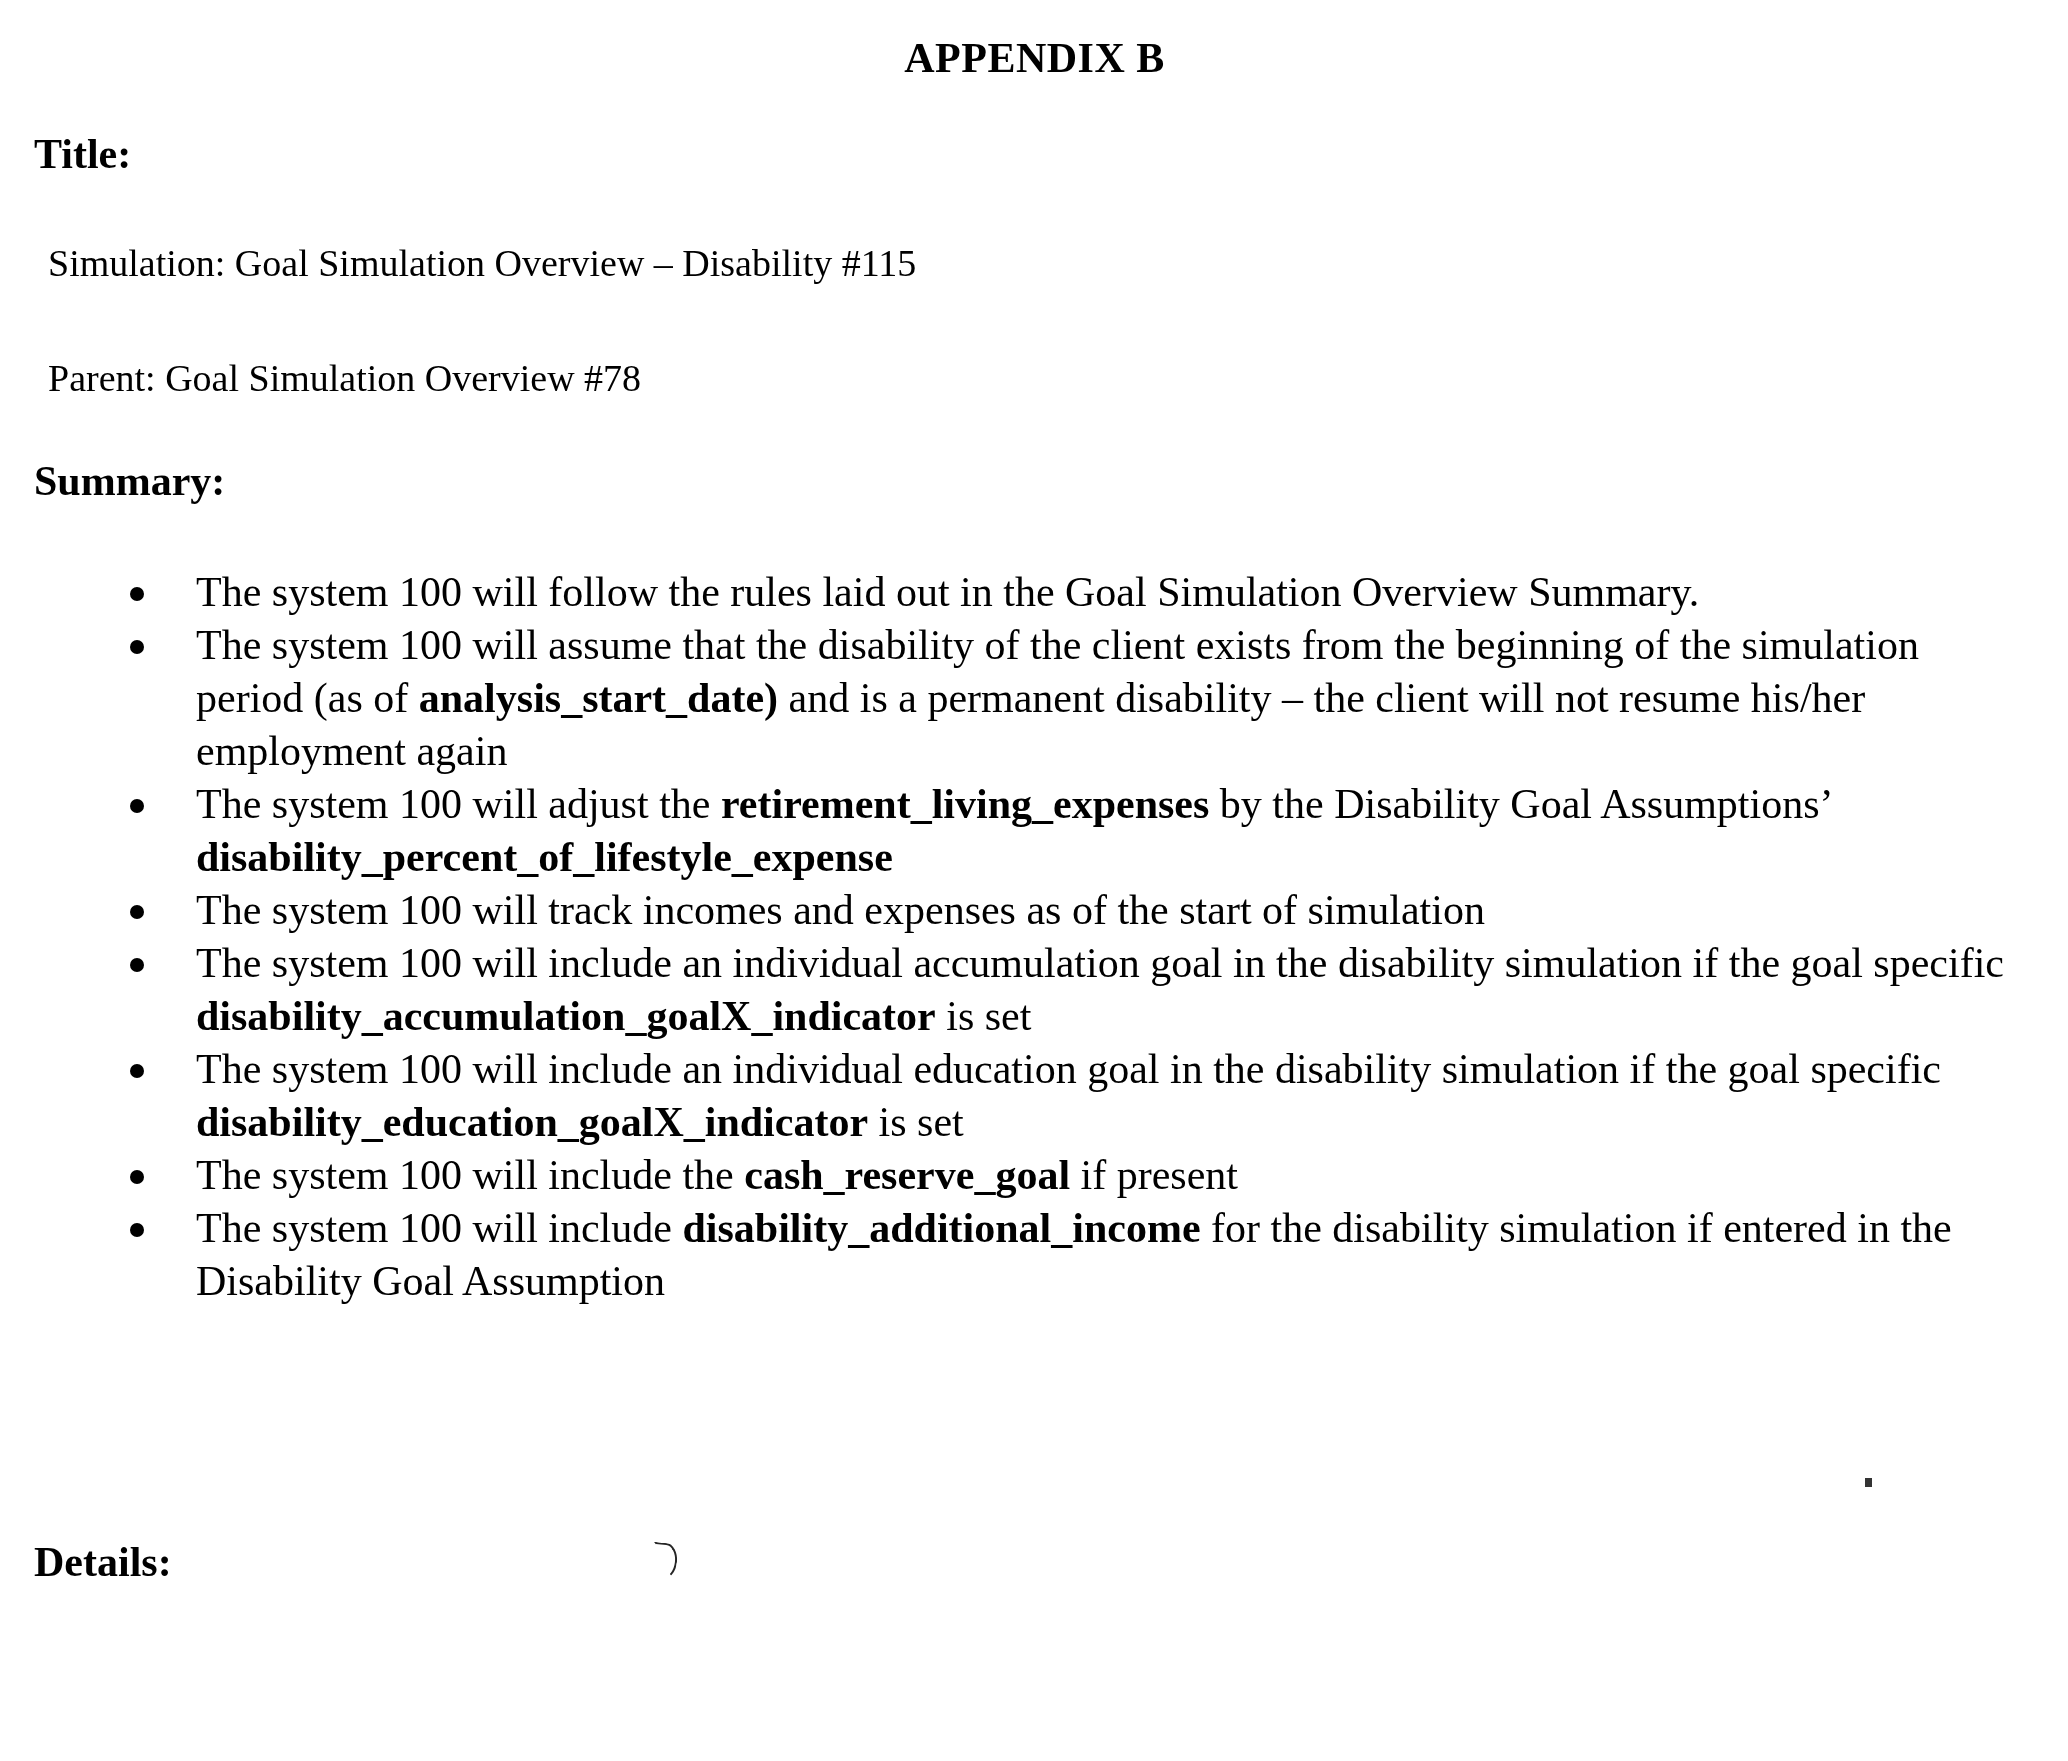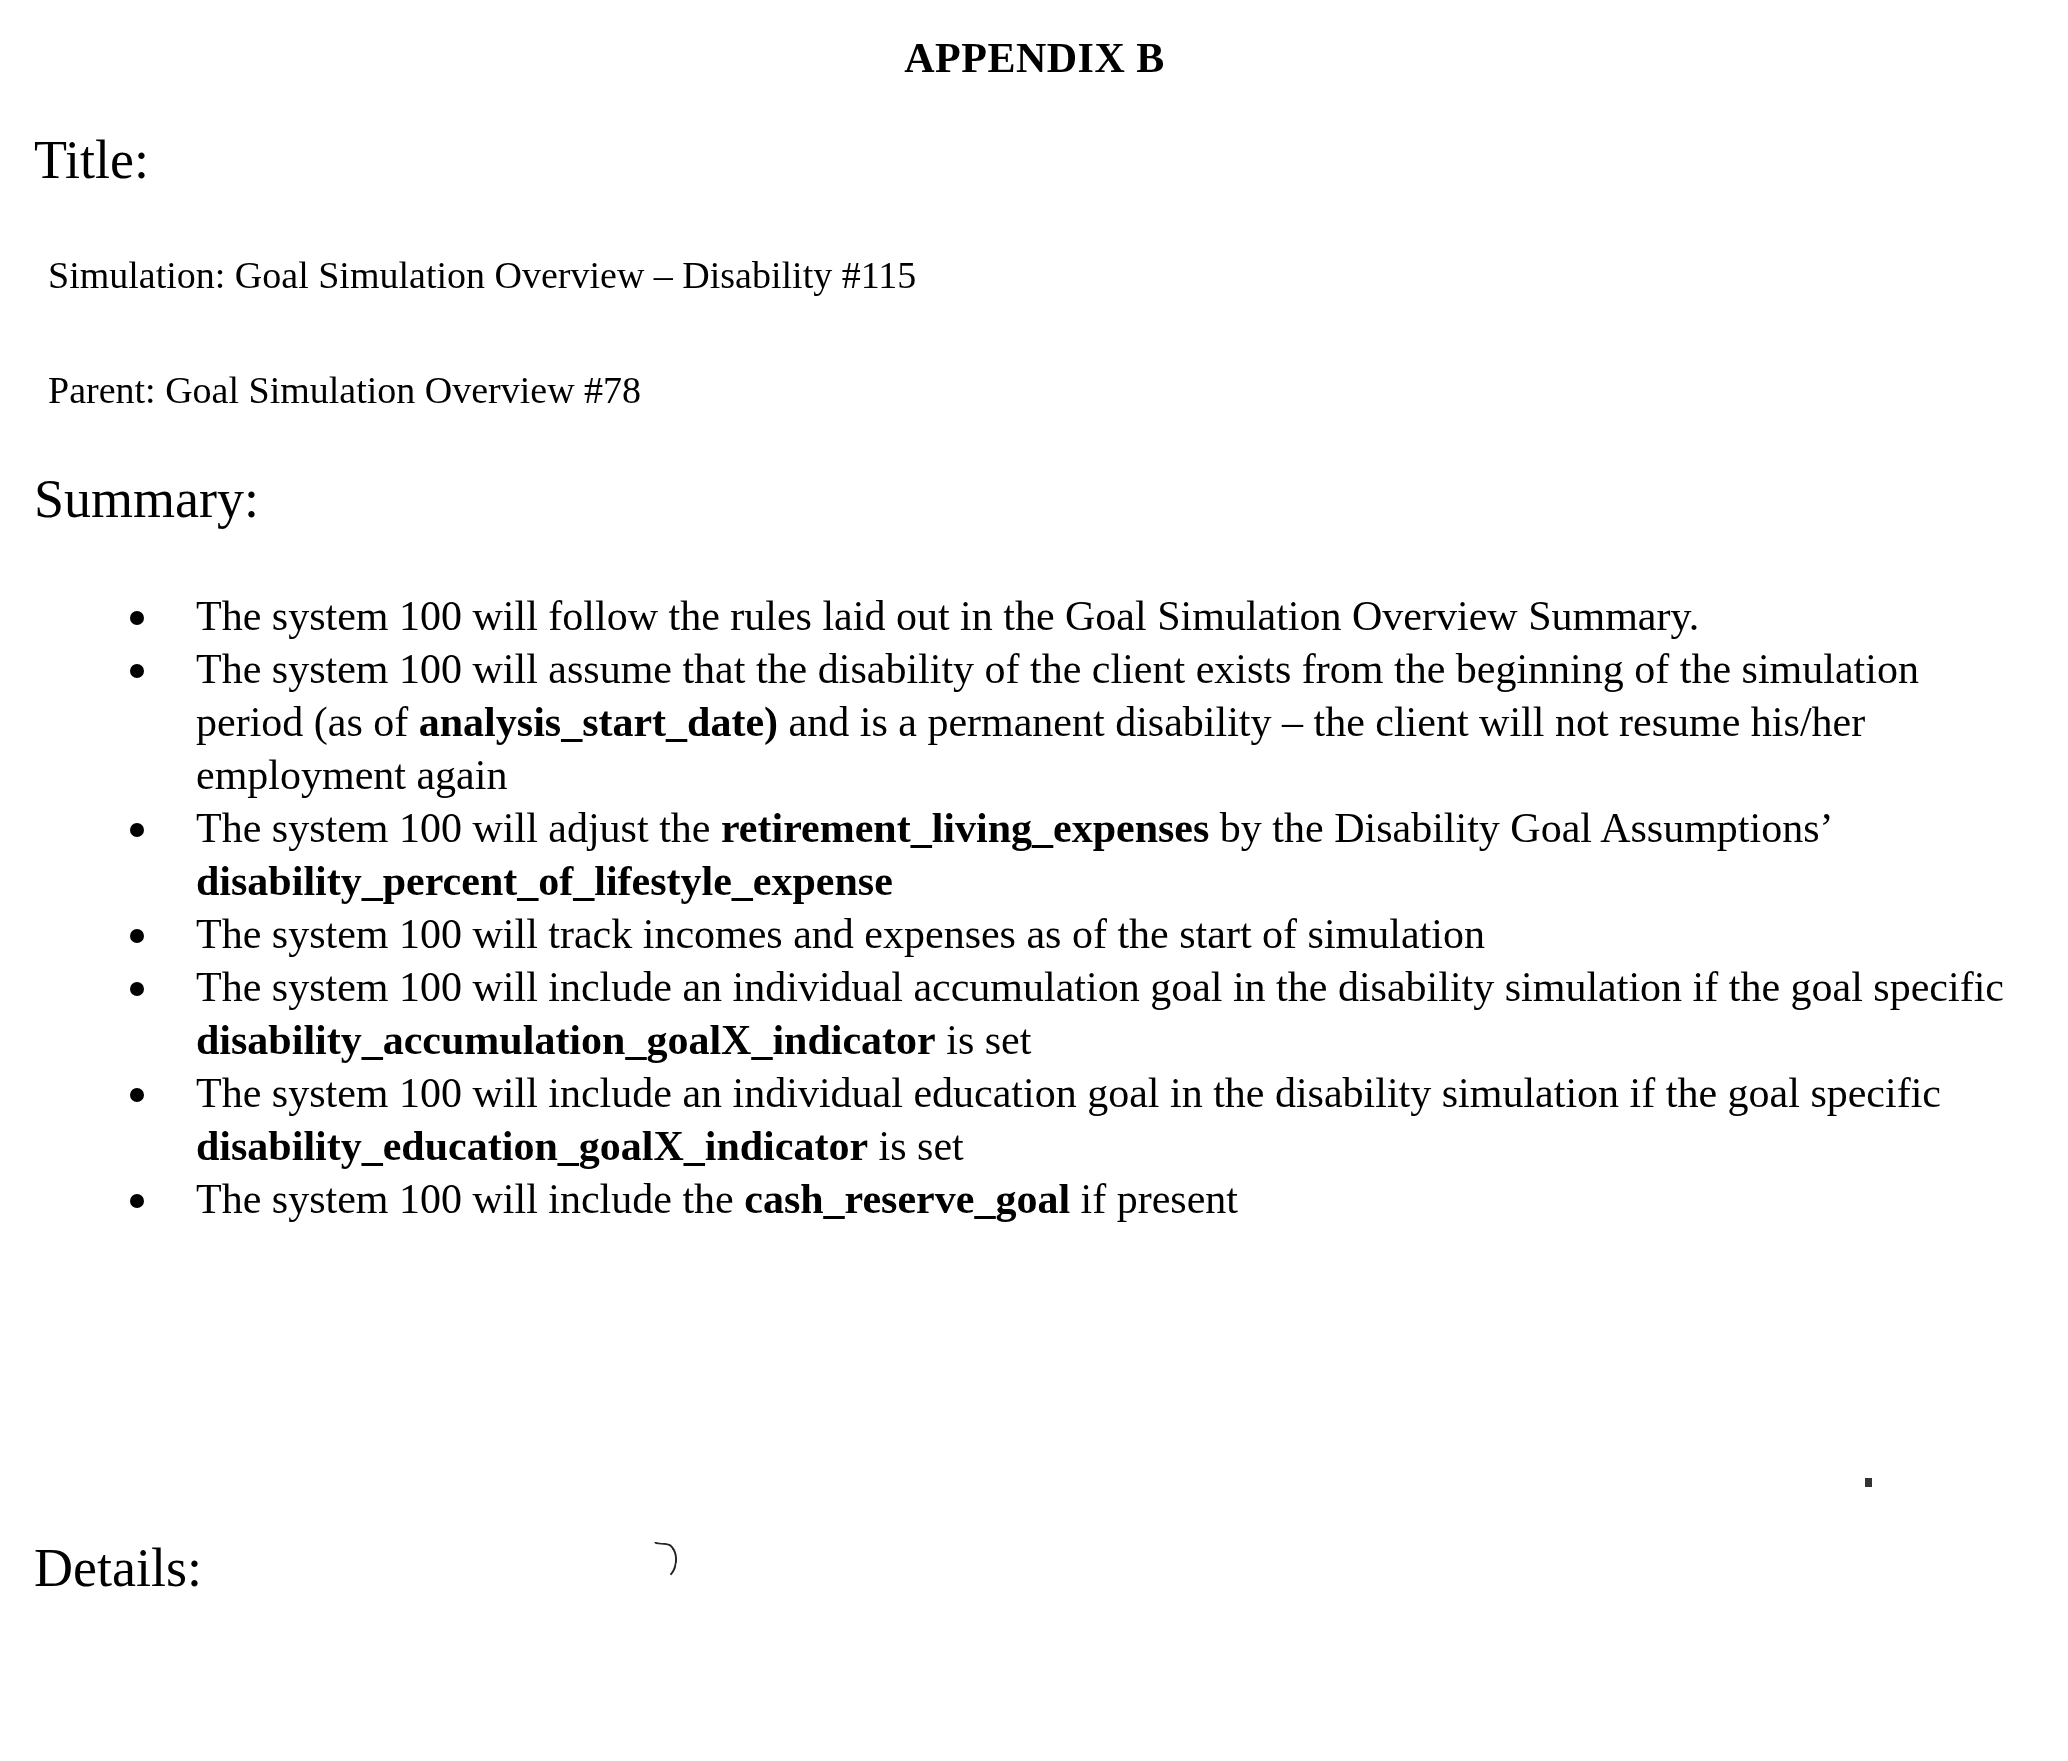--- a/index.html
+++ b/index.html
@@ -31,22 +31,22 @@
 
   
   .doc-body {
     position: absolute;
     top: 133px;
     left: 34px;
     width: 2007px;
   }
 
   .heading {
-    font-size: 54px;
-    font-weight: normal;
+    font-size: 42px;
+    font-weight: bold;
     line-height: 1.0;
     margin: 0 0 0 0;
   }
 
   .para {
     font-size: 38px;
     line-height: 1.0;
     margin: 14px;
   }
 
@@ -140,20 +140,21 @@
     <div class="gap-md"></div>
 
     <ul class="summary-list" id="summary-list">
         <li><span class="bullet-dot"></span><span>The system 100 will follow the rules laid out in the Goal Simulation Overview Summary.</span></li>
         <li><span class="bullet-dot"></span><span>The system 100 will assume that the disability of the client exists from the beginning of the simulation period (as of </span><span class="code">analysis_start_date)</span><span>  and is a permanent disability – the client will not resume his/her employment again</span></li>
         <li><span class="bullet-dot"></span><span>The system 100 will adjust the </span><span class="code">retirement_living_expenses</span><span> by the Disability Goal Assumptions’ </span><span class="code">disability_percent_of_lifestyle_expense</span></li>
         <li><span class="bullet-dot"></span><span>The system 100 will track incomes and expenses as of the start of simulation</span></li>
         <li><span class="bullet-dot"></span><span>The system 100 will include an individual accumulation goal in the disability simulation  if the goal specific </span><span class="code">disability_accumulation_goalX_indicator</span><span> is set</span></li>
         <li><span class="bullet-dot"></span><span>The system 100 will include an individual education goal in the disability simulation  if the goal specific </span><span class="code">disability_education_goalX_indicator</span><span> is set</span></li>
         <li><span class="bullet-dot"></span><span>The system 100 will include the </span><span class="code">cash_reserve_goal</span><span> if present</span></li>
+        <li><span class="bullet-dot"></span><span>The system 100 will include </span><span class="code">disability_additional_income</span><span> for the disability simulation if entered in the Disability Goal Assumption</span></li>
       </ul>
 
   </div>
 
   <div class="bottom-block">
     <div class="heading">Details:</div>
     <div class="gap-lg"></div>
     <div class="gap-sm"></div>
     <div class="heading">Outstanding Issues:</div>
   </div>

